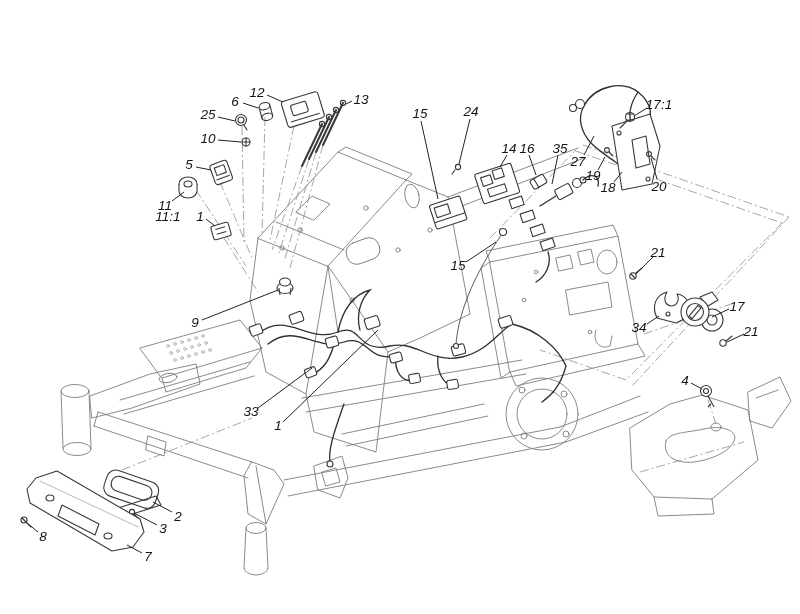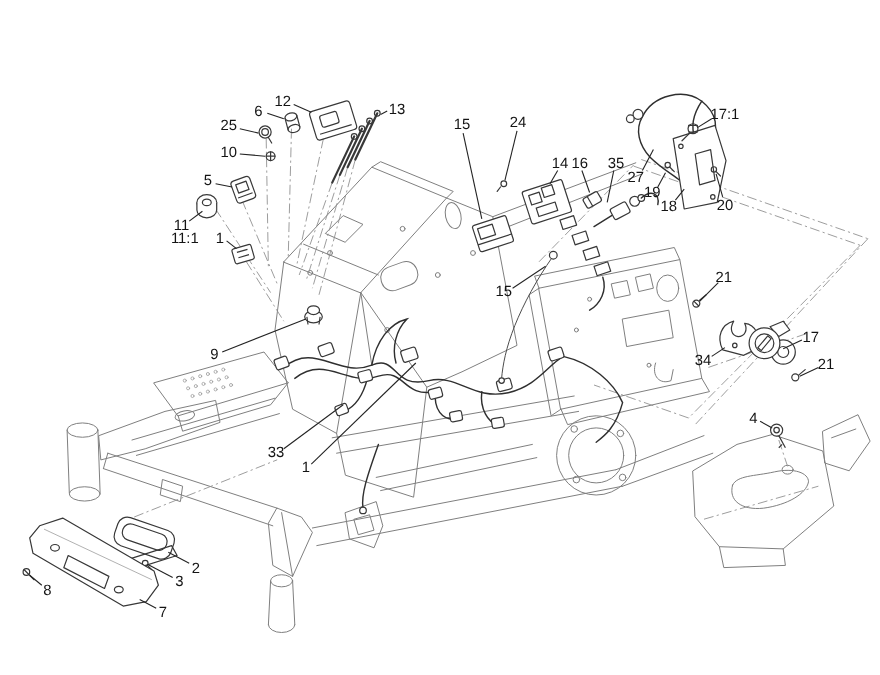--- a/index.html
+++ b/index.html
@@ -1,16 +1,16 @@
 <!DOCTYPE html>
 <html><head>
 <meta charset="utf-8">
 <style>
   html,body{margin:0;padding:0;background:#ffffff;}
-  .stage{position:relative;width:800px;height:614px;background:#ffffff;overflow:hidden;}
+  .stage{position:relative;width:800px;height:614px;background:#ffffff;overflow:hidden;font-style:italic;}
   svg{display:block;}
   svg text{font-family:"Liberation Sans","DejaVu Sans",sans-serif;font-size:13.5px;fill:#141414;}
   .frame{stroke:#7d7d7d;stroke-width:0.9;fill:none;stroke-linejoin:round;stroke-linecap:round;}
   .frame-thin{stroke:#9a9a9a;stroke-width:0.7;fill:none;}
   .phantom{stroke:#8f8f8f;stroke-width:0.8;fill:none;stroke-dasharray:9 3 2 3;}
   .part{stroke:#383838;stroke-width:1.1;fill:none;stroke-linejoin:round;stroke-linecap:round;}
   .part-fill{stroke:#383838;stroke-width:1.1;fill:#ffffff;stroke-linejoin:round;}
   .wire{stroke:#2f2f2f;stroke-width:1.3;fill:none;stroke-linecap:round;}
   .wire-thin{stroke:#4a4a4a;stroke-width:0.9;fill:none;stroke-linecap:round;}
   .leader{stroke:#232323;stroke-width:1;}

